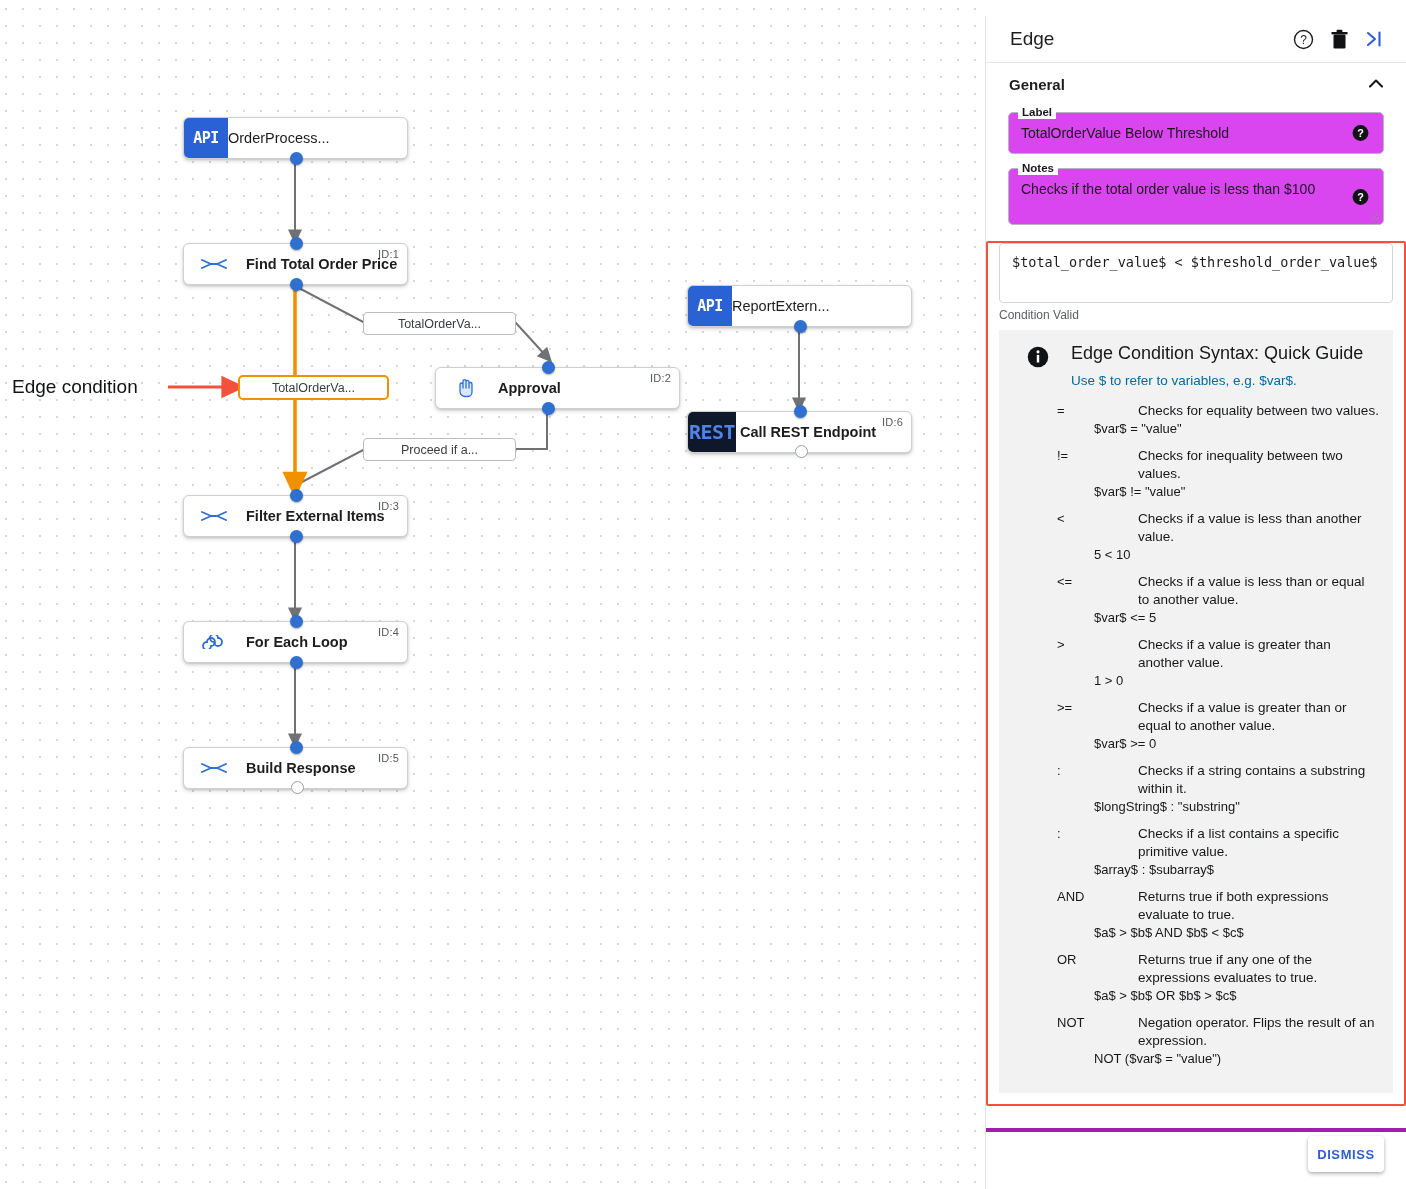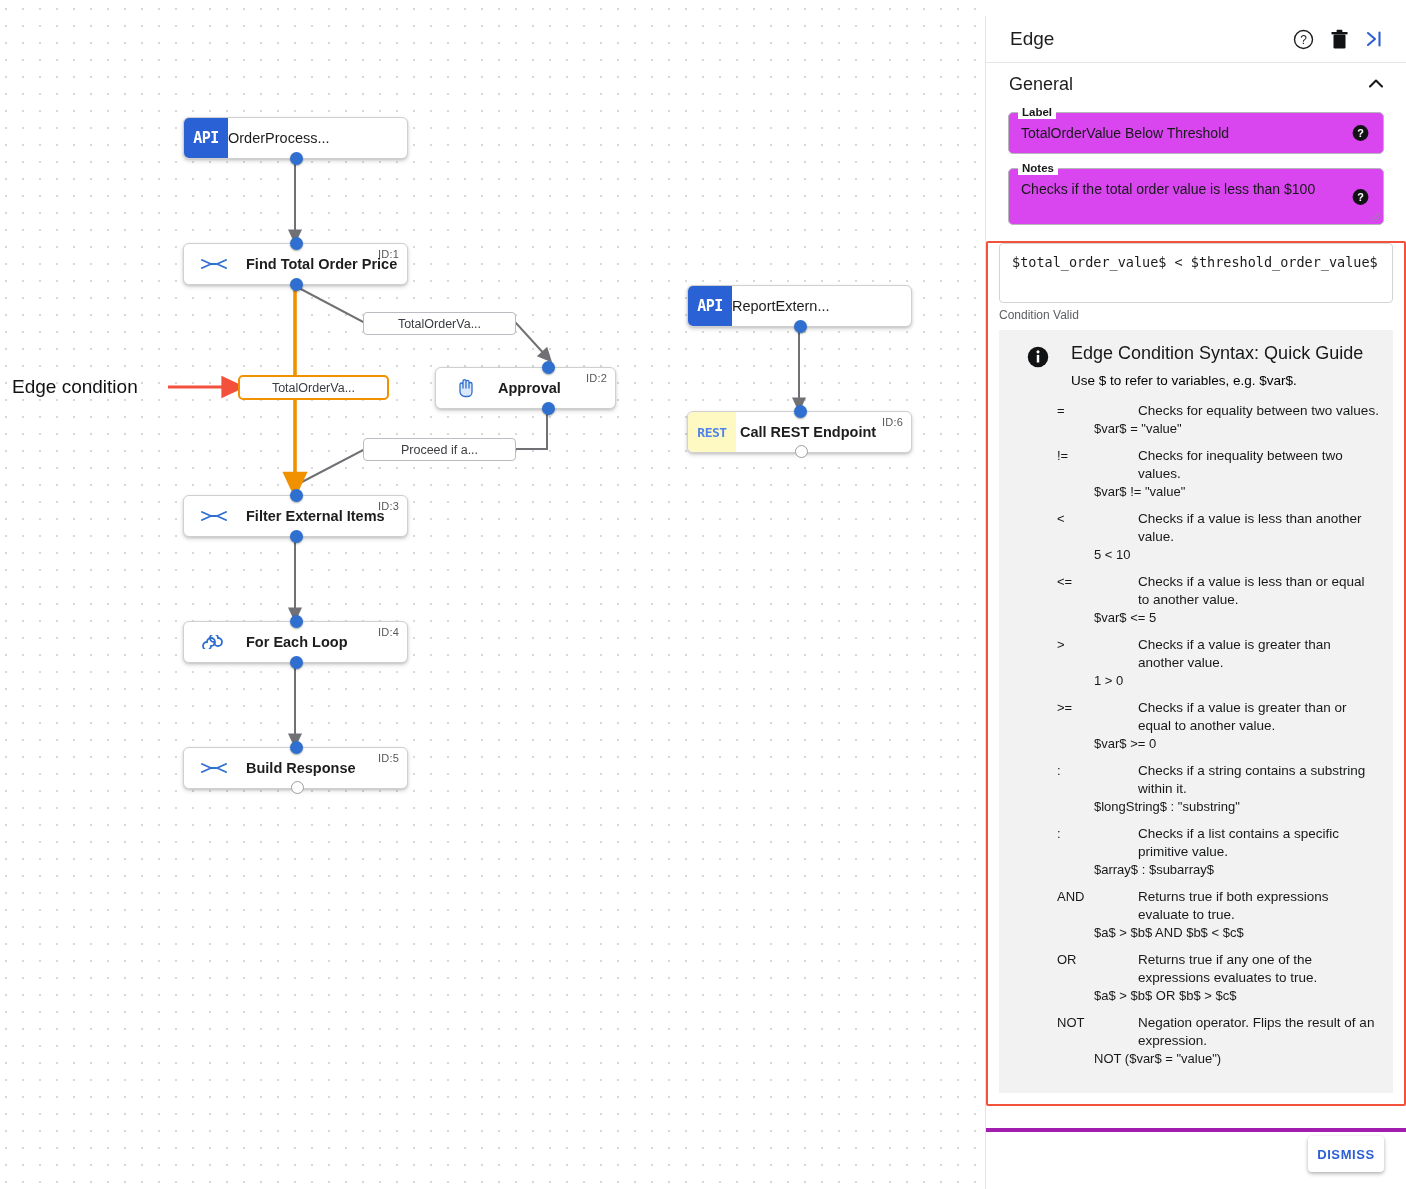--- a/index.html
+++ b/index.html
@@ -39,23 +39,23 @@
     width: 44px; height: 100%;
     background: #2a62d6;
     border-radius: 5px 0 0 5px;
     color: #ffffff;
     display: flex; align-items: center; justify-content: center;
     font-family: "DejaVu Sans Mono", monospace;
     font-size: 15px; font-weight: bold; letter-spacing: -0.5px;
     flex: none;
   }
   .node .badge.rest {
-    background: #fef9c3;
+    background: #0f172a;
     color: #4f83e8;
-    font-size: 13px;
+    font-size: 20px;
     width: 48px;
   }
   .node .ntitle {
     font-size: 14.5px; color: #1d1d1d;
     white-space: nowrap;
   }
   .node.api .ntitle { font-weight: normal; }
   .node.step .ntitle { font-weight: bold; padding-left: 12px; }
   .node .nid {
     position: absolute; right: 8px; top: 4px;
@@ -122,21 +122,21 @@
     display: flex; align-items: center; justify-content: center;
     cursor: pointer; margin-left: 6px;
   }
 
   .sect { padding: 0 11px; }
   .sect-head {
     display: flex; align-items: center;
     height: 42px;
     padding: 0 10px 0 12px;
   }
-  .sect-head .stitle { font-size: 18px; font-weight: normal; color: #1d1d1d; flex:1; }
+  .sect-head .stitle { font-size: 15px; font-weight: bold; color: #1d1d1d; flex:1; }
   .chev { width: 18px; height: 18px; }
 
   .tf {
     position: relative;
     margin: 7px 11px 0 11px;
     border: 1px solid #b5b7ba;
     border-radius: 5px;
     background: #d946ef;
   }
   .tf .legend {
@@ -183,21 +183,21 @@
 
   #guide {
     margin: 8px 11px 11px 11px;
     background: #f2f2f2;
     padding: 12px 14px 16px 14px;
   }
   #guide-top { display: flex; align-items: flex-start; }
   #guide .info-ic { width: 22px; flex:none; margin-top: 4px; margin-left: 14px; }
   #guide .gtexts { margin-left: 22px; }
   #guide .gtitle { font-size: 18px; color: #17181a; line-height: 22px; }
-  #guide .gsub { font-size: 13.5px; color: #000000; margin-top: 9px; }
+  #guide .gsub { font-size: 13.5px; color: #0369a1; margin-top: 9px; }
 
   .op-list { margin-top: 14px; padding-left: 44px; }
   .op-row { display: flex; margin-bottom: 9px; }
   .op-sym {
     width: 37px; flex: none;
     font-size: 13px; color: #17181a;
     line-height: 18px;
   }
   .op-body { font-size: 13.5px; color: #17181a; line-height: 18px; margin-left: 44px; }
   .op-ex { font-size: 13px; color: #17181a; line-height: 18px; }
@@ -272,21 +272,21 @@
           <path d="M10,7 L15,7" stroke="#2f6fd0" stroke-width="1.9" stroke-linecap="round"></path>
           <path d="M25,3 L16,7 M25,11 L16,7" stroke="#2f6fd0" stroke-width="1.9" fill="none" stroke-linecap="round"></path>
         </svg>
       </div>
       <div class="ntitle">Find Total Order Price</div>
       <div class="nid">ID:1</div>
       <div class="port" style="left:106px; top:-7px;"></div>
       <div class="port" style="left:106px; bottom:-7px;"></div>
     </div>
 
-    <div class="node step" style="left:435px; top:367px; width:181px;">
+    <div class="node step" style="left:435px; top:367px; width:245px;">
       <div class="gicon">
         <svg width="20" height="21" viewBox="0 0 20 21">
           <path d="M4,12 L4,6.5 a1.5,1.5 0 0 1 3,0 L7,10 L7,3.2 a1.5,1.5 0 0 1 3,0 L10,10 L10,3.8 a1.5,1.5 0 0 1 3,0 L13,10 L13,6 a1.5,1.5 0 0 1 3,0 L16,14 a4.5,4.5 0 0 1 -4.5,4.5 L9,18.5 a5,5 0 0 1 -5,-5 Z" fill="#dbe7fb" stroke="#2f6fd0" stroke-width="1.3" stroke-linejoin="round"></path>
         </svg>
       </div>
       <div class="ntitle">Approval</div>
       <div class="nid">ID:2</div>
       <div class="port" style="left:106px; top:-7px;"></div>
       <div class="port" style="left:106px; bottom:-7px;"></div>
     </div>

